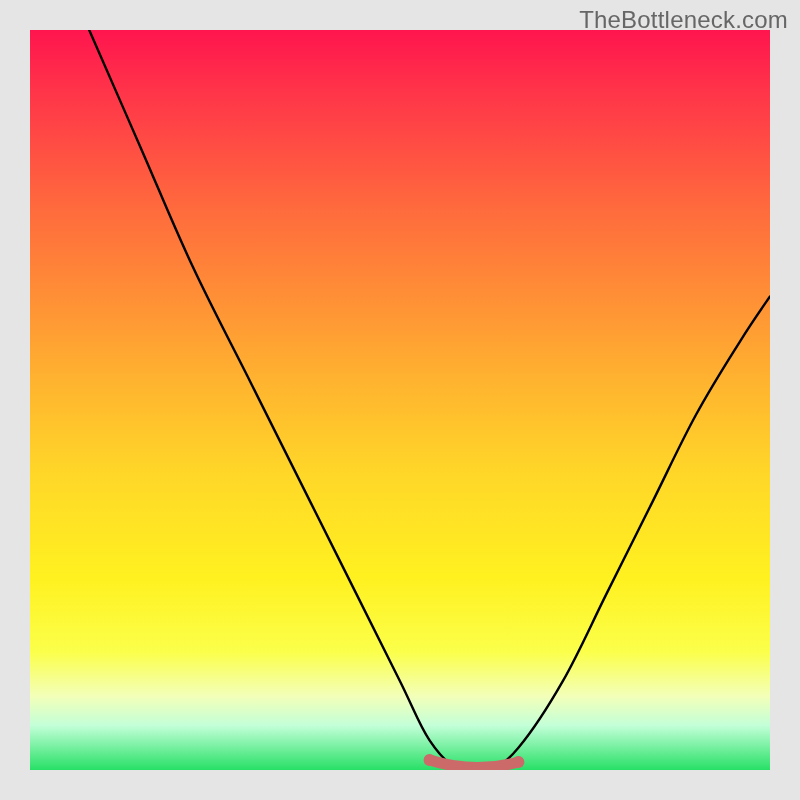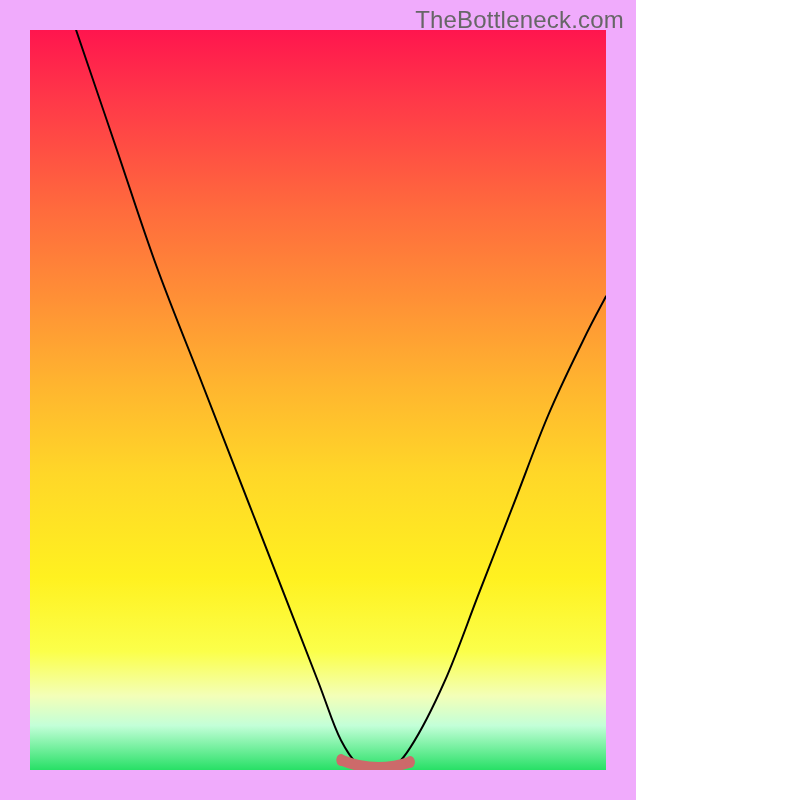--- a/index.html
+++ b/index.html
@@ -1,21 +1,21 @@
 <!DOCTYPE html>
 <html><head>
 <meta charset="utf-8">
 <style>
   * { margin: 0; padding: 0; box-sizing: border-box; }
   html, body { width: 800px; height: 800px; overflow: hidden; background: #fff; }
   .stage {
     position: relative;
-    width: 636px;
+    width: 800px;
     height: 800px;
-    background: #f0abfc;
+    background: #e5e5e5;
   }
   .attribution {
     position: absolute;
     top: 6px;
     right: 12px;
     color: #666;
     font-family: Arial, Helvetica, sans-serif;
     font-size: 24px;
     font-weight: 400;
     z-index: 30;

